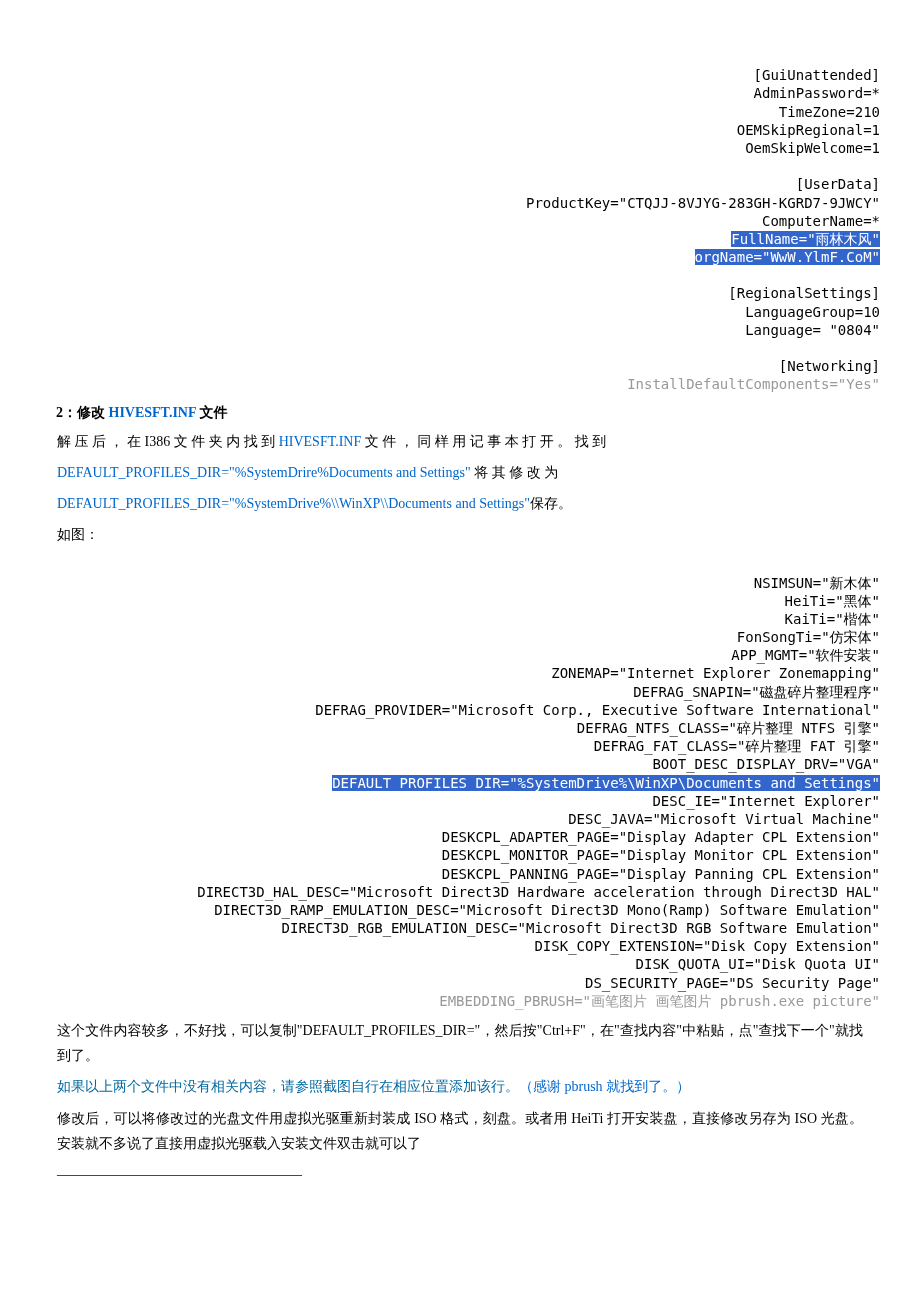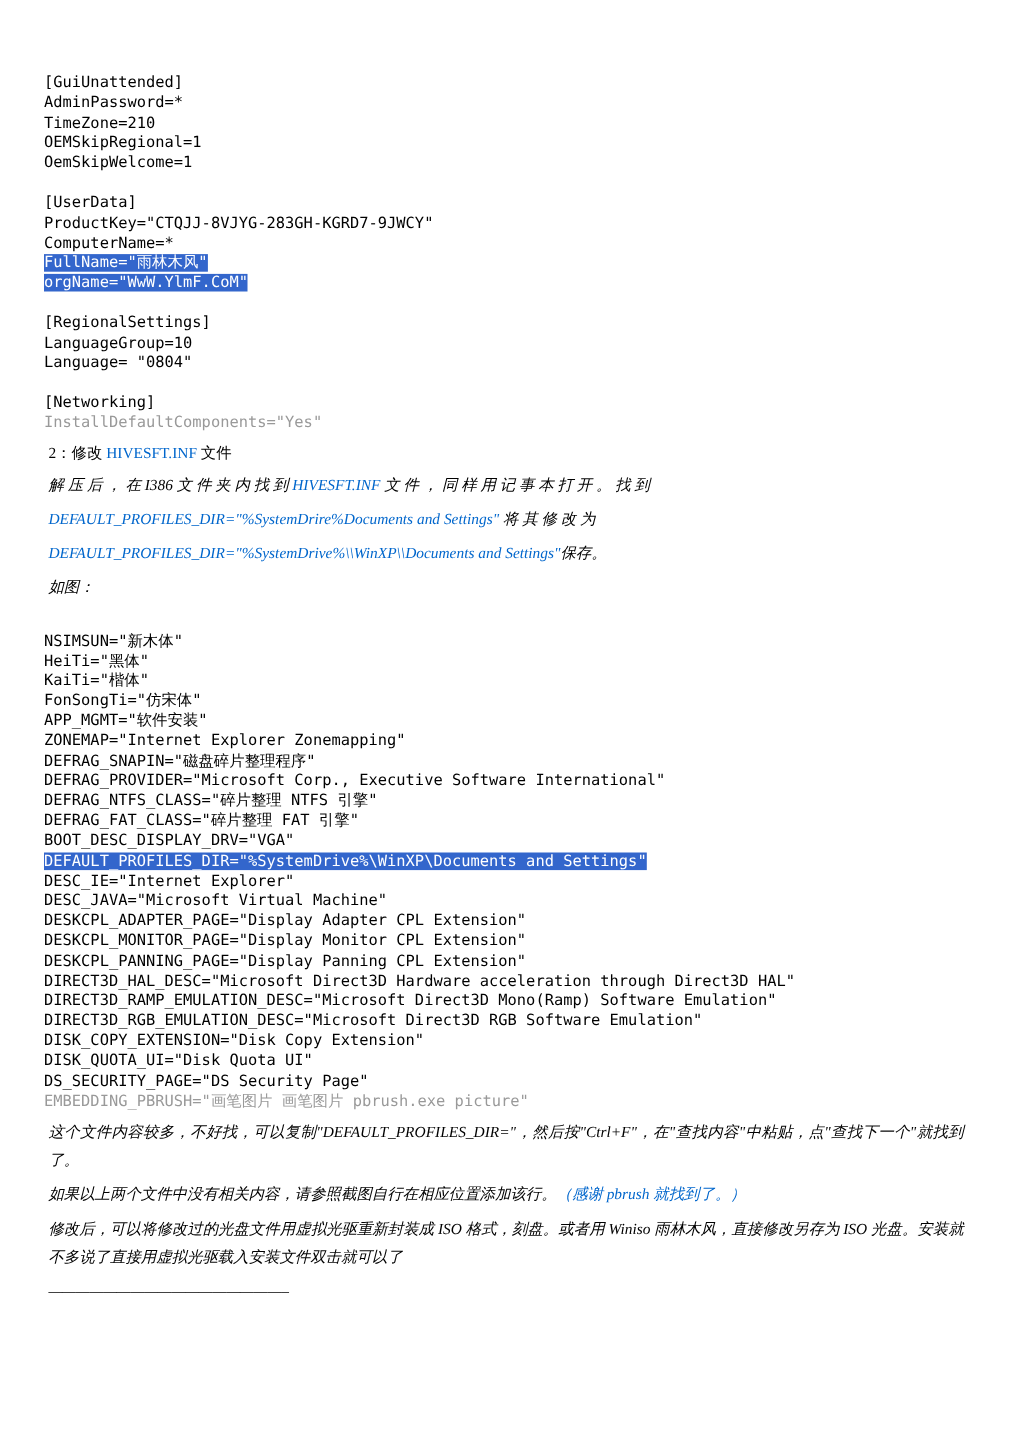--- a/index.html
+++ b/index.html
@@ -12,50 +12,50 @@
   line-height: 1.5;
   background: #fff;
   color: #000;
 }
 .code-block {
   font-family: "SimSun", "宋体", monospace;
   font-size: 14px;
   white-space: pre;
   line-height: 1.3;
   margin: 8px 0;
+  text-align: right;
 }
 .highlight {
   background: #3366cc;
   color: #fff;
 }
 .section-title {
-  font-weight: normal;
-  margin: 6px 4px;
+  font-weight: bold;
+  margin: 6px 16px;
 }
 .section-title .num {
   color: #000;
 }
 .section-title .fname {
   color: #0066cc;
 }
 .para {
-  margin: 6px 4px;
+  margin: 6px 17px;
   line-height: 1.8;
   text-align: justify;
-  font-style: italic;
 }
 .just {
   text-align: justify;
   text-justify: inter-ideograph;
 }
 .blue {
   color: #0066cc;
 }
 .red {
-  color: #000000;
+  color: #0369a1;
 }
 .dashes {
   letter-spacing: 0;
 }
 </style>
 </head>
 <body>
 
 <div class="code-block">
 <span>[GuiUnattended]</span>
@@ -124,18 +124,18 @@
 
 <div class="para">
 <span> 这个文件内容较多，不好找，可以复制"DEFAULT_PROFILES_DIR="，然后按"Ctrl+F"，在"查找内容"中粘贴，点"查找下一个"就找到了。</span>
 </div>
 
 <div class="para">
 <span class="red"> 如果以上两个文件中没有相关内容，请参照截图自行在相应位置添加该行。</span><span class="blue">（感谢 </span><span class="blue">pbrush</span><span class="blue"> 就找到了。）</span>
 </div>
 
 <div class="para">
-<span> 修改后，可以将修改过的光盘文件用虚拟光驱重新封装成 ISO 格式，刻盘。或者用 Winiso 雨林木风，直接修改另存为 ISO 光盘。安装就不多说了直接用虚拟光驱载入安装文件双击就可以了</span>
+<span> 修改后，可以将修改过的光盘文件用虚拟光驱重新封装成 ISO 格式，刻盘。或者用 HeiTi 打开安装盘，直接修改另存为 ISO 光盘。安装就不多说了直接用虚拟光驱载入安装文件双击就可以了</span>
 </div>
 
 <div class="para dashes">
 <span>—————————————————–</span>
 </div>
 
 </body></html>

